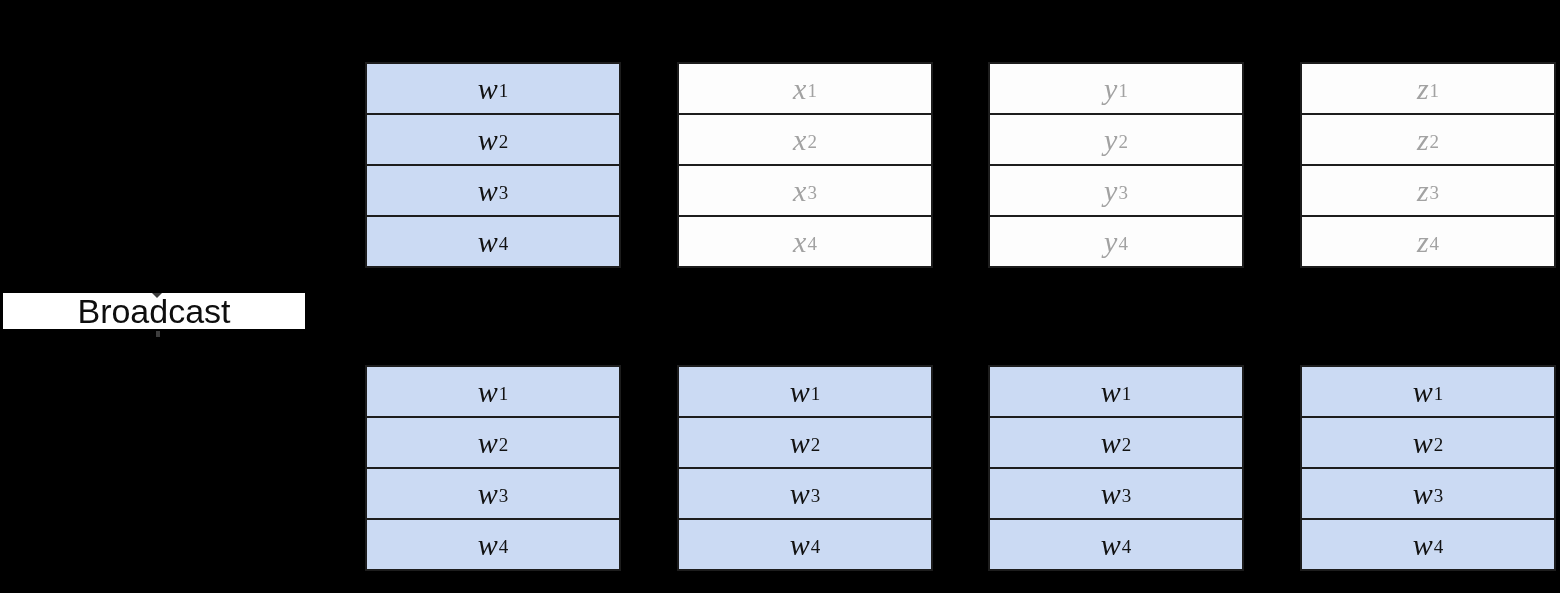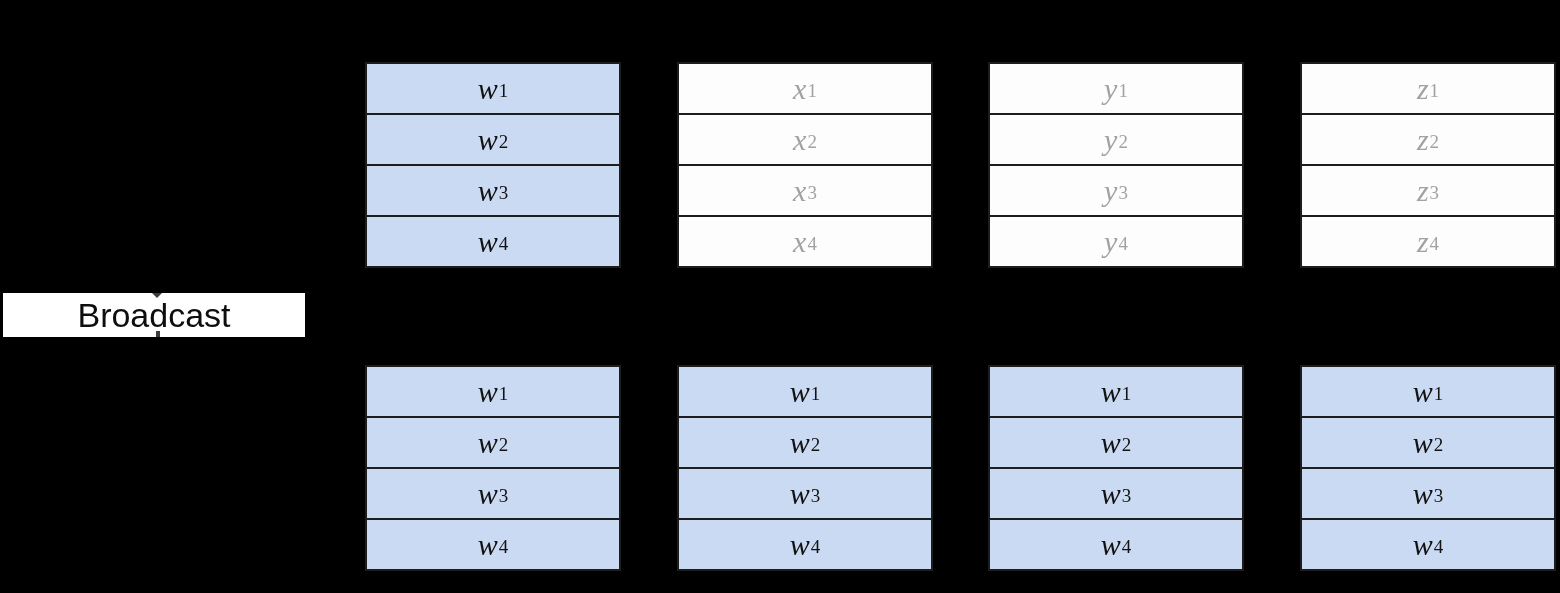--- a/index.html
+++ b/index.html
@@ -62,21 +62,21 @@
     height: 96px;
     background: #000000;
     z-index: 0;
   }
   
   .bcast-label {
     position: absolute;
     left: 3px;
     top: 293px;
     width: 302px;
-    height: 44px;
+    height: 36px;
     background: #ffffff;
     color: #0e0e0e;
     font-size: 34px;
     display: flex;
     align-items: center;
     justify-content: center;
     z-index: 1;
   }
   
   .notch-top {

